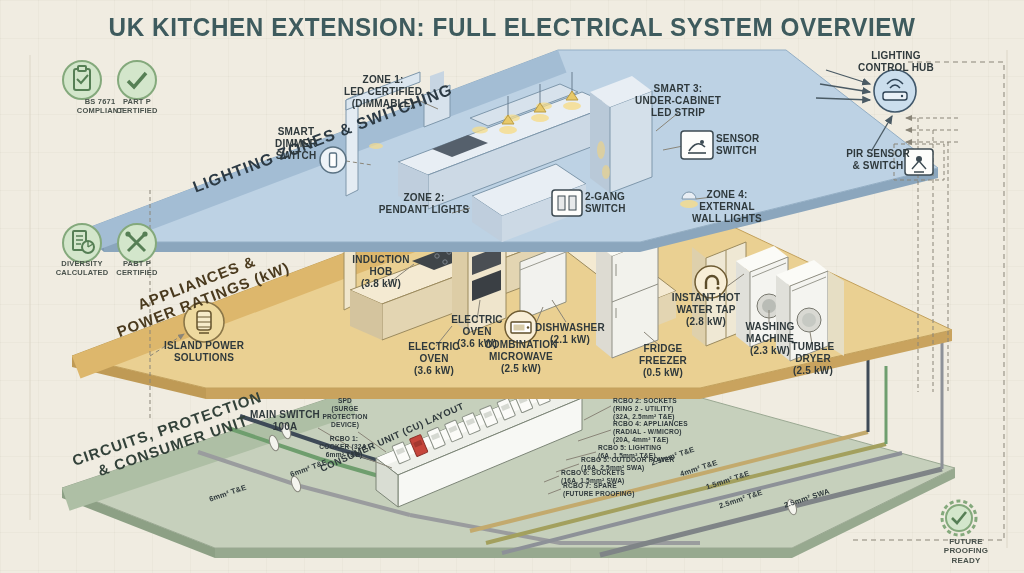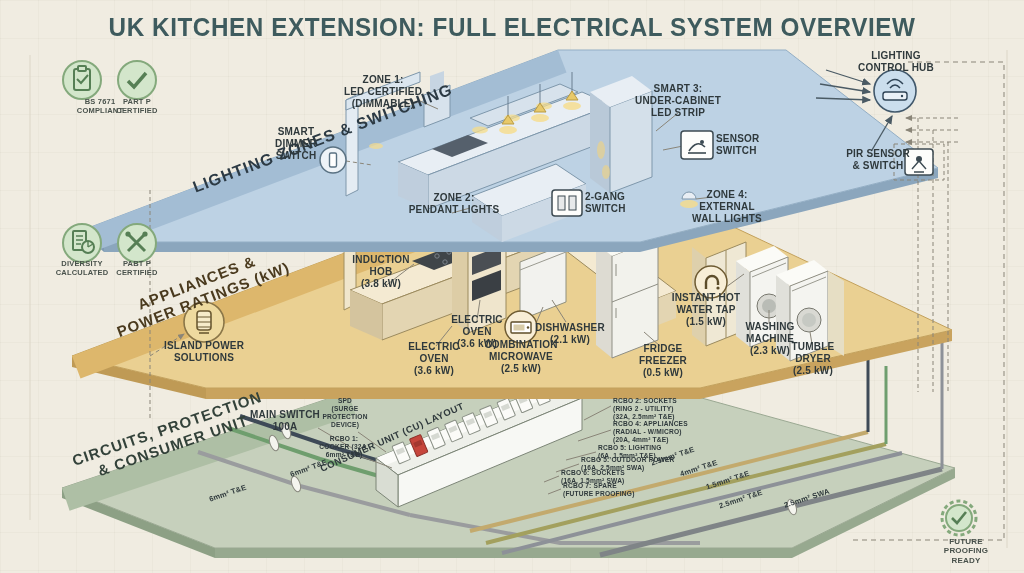--- a/index.html
+++ b/index.html
@@ -362,21 +362,21 @@
 <div class="lbl bdg" style="left:966px;top:551px;font-size:8px">FUTURE PROOFING
 READY</div>
 
 <div class="lbl ltit" style="left:323px;top:139px;transform:translate(-50%,-50%) rotate(-21deg);color:#2c3a44">LIGHTING ZONES &amp; SWITCHING</div>
 <div class="lbl" style="left:383px;top:92px">ZONE 1:
 LED CERTIFIED
 (DIMMABLE)</div>
 <div class="lbl" style="left:296px;top:144px">SMART
 DIMMER
 SWITCH</div>
-<div class="lbl" style="left:454px;top:204px">ZONE 2:
+<div class="lbl" style="left:424px;top:204px">ZONE 2:
 PENDANT LIGHTS</div>
 <div class="lbl lbl-l" style="left:585px;top:203px">2-GANG
 SWITCH</div>
 <div class="lbl" style="left:678px;top:101px">SMART 3:
 UNDER-CABINET
 LED STRIP</div>
 <div class="lbl lbl-l" style="left:716px;top:145px">SENSOR
 SWITCH</div>
 <div class="lbl" style="left:727px;top:207px">ZONE 4:
 EXTERNAL
@@ -399,21 +399,21 @@
 <div class="lbl" style="left:434px;top:359px">ELECTRIC
 OVEN
 (3.6 kW)</div>
 <div class="lbl" style="left:521px;top:357px">COMBINATION
 MICROWAVE
 (2.5 kW)</div>
 <div class="lbl" style="left:570px;top:334px">DISHWASHER
 (2.1 kW)</div>
 <div class="lbl" style="left:706px;top:310px">INSTANT HOT
 WATER TAP
-(1.5 kW)</div>
+(2.8 kW)</div>
 <div class="lbl" style="left:663px;top:361px">FRIDGE
 FREEZER
 (0.5 kW)</div>
 <div class="lbl" style="left:770px;top:339px">WASHING
 MACHINE
 (2.3 kW)</div>
 <div class="lbl" style="left:813px;top:359px">TUMBLE
 DRYER
 (2.5 kW)</div>
 

